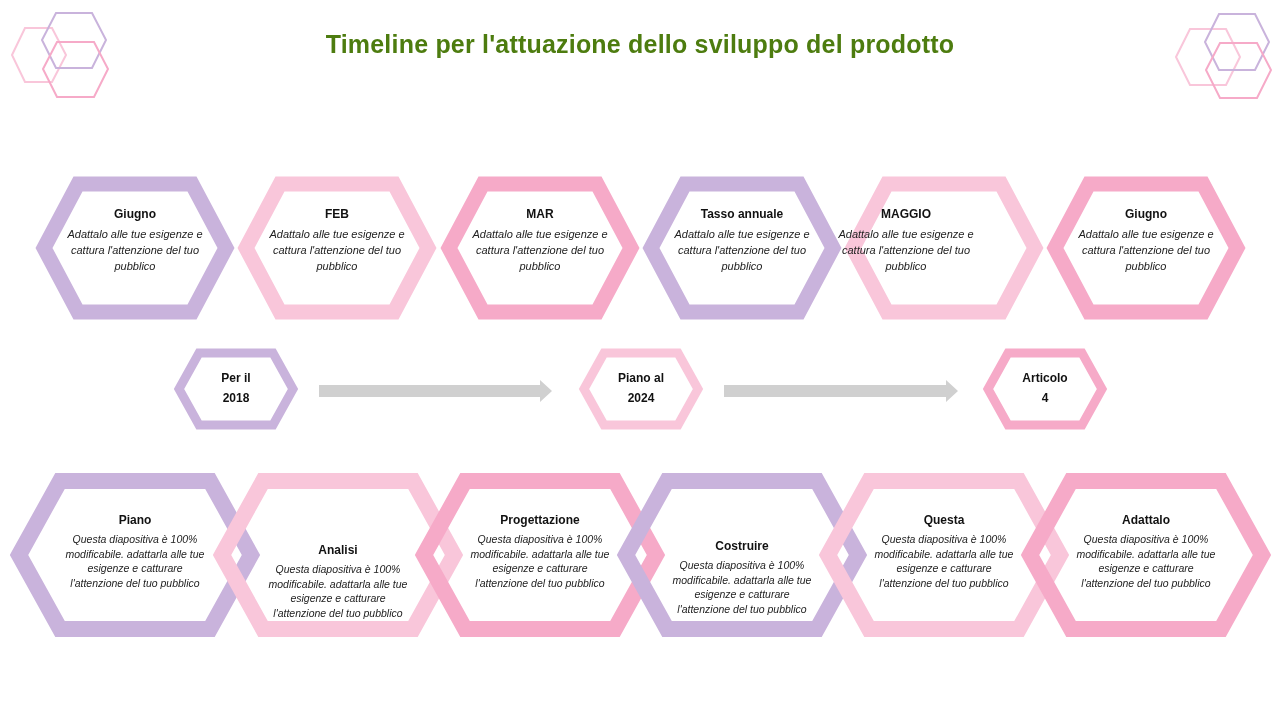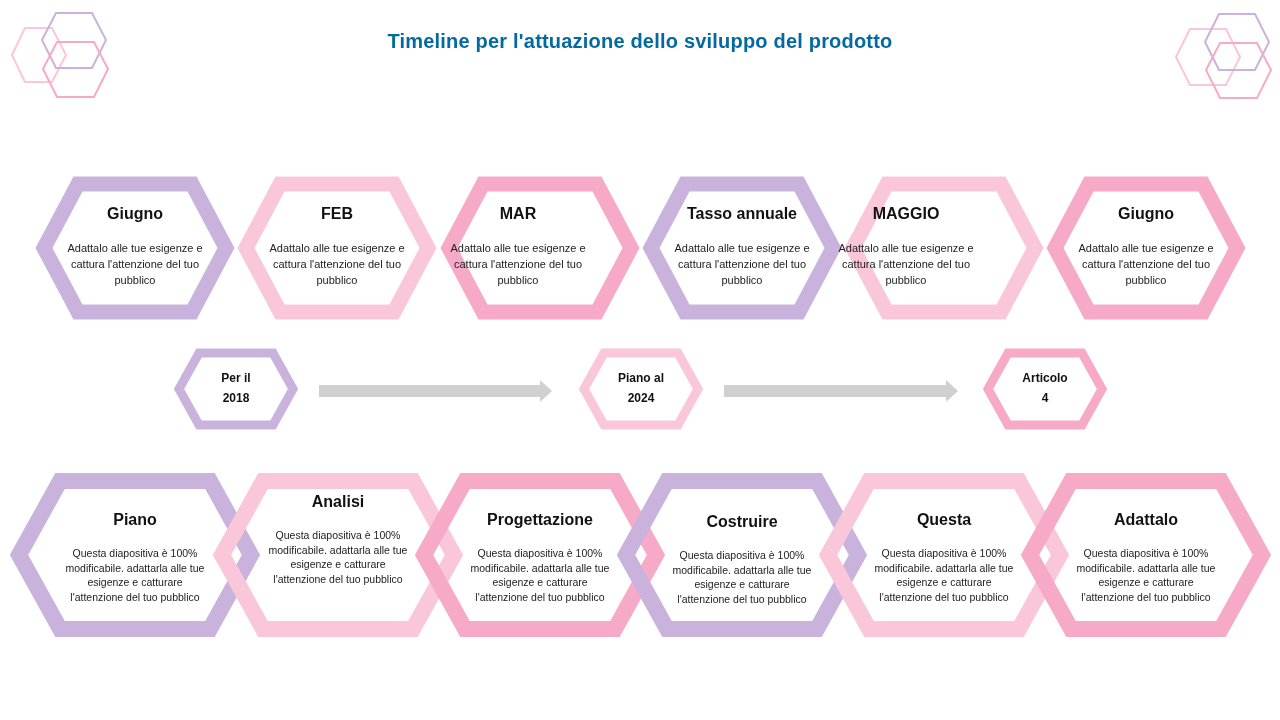--- a/index.html
+++ b/index.html
@@ -1,23 +1,23 @@
 <!DOCTYPE html>
 <html><head>
 <meta charset="utf-8">
 <style>
   html, body { margin:0; padding:0; }
   body { width:1280px; height:720px; background:#ffffff; position:relative; overflow:hidden;
          font-family:"Liberation Sans", "DejaVu Sans", sans-serif; }
-  .title { position:absolute; left:0; top:30px; width:1280px; text-align:center; font-size:20px;
-           font-weight:bold; color:#0369a1; letter-spacing:0.2px; }
+  .title { position:absolute; left:0; top:30px; width:1280px; text-align:center; font-size:25px;
+           font-weight:bold; color:#4d7c0f; letter-spacing:0.2px; }
   svg.layer { position:absolute; left:0; top:0; }
   .card { position:absolute; text-align:center; color:#111; }
-  .card .head { font-weight:bold; font-size:16px; line-height:20px; }
-  .card .body { font-size:11px; line-height:16px; color:#222; margin-top:16px; }
+  .card .head { font-weight:bold; font-size:12px; line-height:20px; }
+  .card .body { font-size:11px; line-height:16px; color:#222; margin-top:2px;font-style:italic; }
   .mid { position:absolute; text-align:center; font-weight:bold; font-size:12px; line-height:20px; color:#111; }
 </style>
 </head>
 <body>
 
 <div class="title">Timeline per l'attuazione dello sviluppo del prodotto</div>
 
 <svg class="layer" width="1280" height="720">
   <g fill="none" stroke-width="2">
     <polygon points="12,55 25,28 52,28 66,55 52,82 25,82" stroke="#f9c6da"></polygon>
@@ -64,21 +64,21 @@
 </svg>
 
 <div class="card" style="left:65px; top:204px; width:140px;">
   <div class="head">Giugno</div>
   <div class="body">Adattalo alle tue esigenze e cattura l'attenzione del tuo pubblico</div>
 </div>
 <div class="card" style="left:267px; top:204px; width:140px;">
   <div class="head">FEB</div>
   <div class="body">Adattalo alle tue esigenze e cattura l'attenzione del tuo pubblico</div>
 </div>
-<div class="card" style="left:448px; top:204px; width:140px;">
+<div class="card" style="left:470px; top:204px; width:140px;">
   <div class="head">MAR</div>
   <div class="body">Adattalo alle tue esigenze e cattura l'attenzione del tuo pubblico</div>
 </div>
 <div class="card" style="left:672px; top:204px; width:140px;">
   <div class="head">Tasso annuale</div>
   <div class="body">Adattalo alle tue esigenze e cattura l'attenzione del tuo pubblico</div>
 </div>
 <div class="card" style="left:836px; top:204px; width:140px;">
   <div class="head">MAGGIO</div>
   <div class="body">Adattalo alle tue esigenze e cattura l'attenzione del tuo pubblico</div>
@@ -98,29 +98,29 @@
 </div>
 <div class="mid" style="left:1000px; top:368px; width:90px;">
   <div>Articolo</div>
   <div>4</div>
 </div>
 
 <div class="card" style="left:65px; top:510px; width:140px;">
   <div class="head">Piano</div>
   <div class="body" style="line-height:14.5px; font-size:10.5px;">Questa diapositiva è 100% modificabile. adattarla alle tue esigenze e catturare l'attenzione del tuo pubblico</div>
 </div>
-<div class="card" style="left:268px; top:492px; width:140px;">
+<div class="card" style="left:268px; top:540px; width:140px;">
   <div class="head">Analisi</div>
   <div class="body" style="line-height:14.5px; font-size:10.5px;">Questa diapositiva è 100% modificabile. adattarla alle tue esigenze e catturare l'attenzione del tuo pubblico</div>
 </div>
 <div class="card" style="left:470px; top:510px; width:140px;">
   <div class="head">Progettazione</div>
   <div class="body" style="line-height:14.5px; font-size:10.5px;">Questa diapositiva è 100% modificabile. adattarla alle tue esigenze e catturare l'attenzione del tuo pubblico</div>
 </div>
-<div class="card" style="left:672px; top:512px; width:140px;">
+<div class="card" style="left:672px; top:536px; width:140px;">
   <div class="head">Costruire</div>
   <div class="body" style="line-height:14.5px; font-size:10.5px;">Questa diapositiva è 100% modificabile. adattarla alle tue esigenze e catturare l'attenzione del tuo pubblico</div>
 </div>
 <div class="card" style="left:874px; top:510px; width:140px;">
   <div class="head">Questa</div>
   <div class="body" style="line-height:14.5px; font-size:10.5px;">Questa diapositiva è 100% modificabile. adattarla alle tue esigenze e catturare l'attenzione del tuo pubblico</div>
 </div>
 <div class="card" style="left:1076px; top:510px; width:140px;">
   <div class="head">Adattalo</div>
   <div class="body" style="line-height:14.5px; font-size:10.5px;">Questa diapositiva è 100% modificabile. adattarla alle tue esigenze e catturare l'attenzione del tuo pubblico</div>

